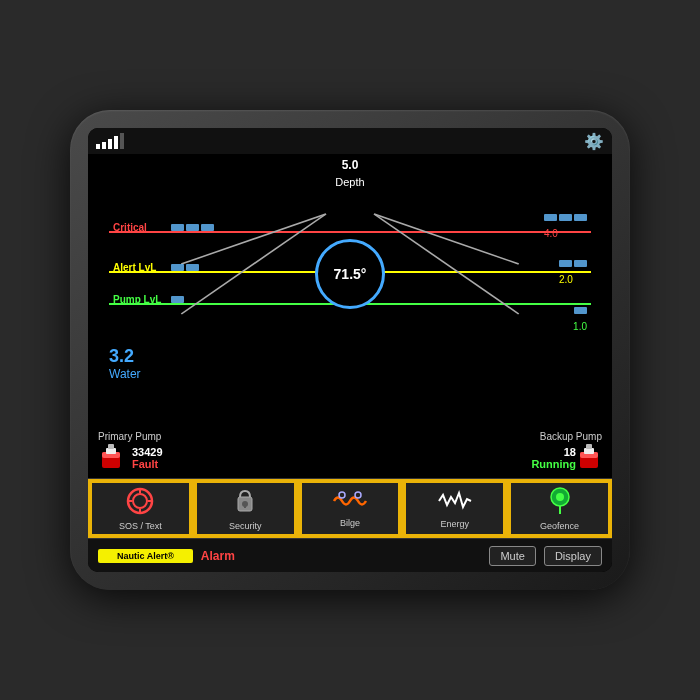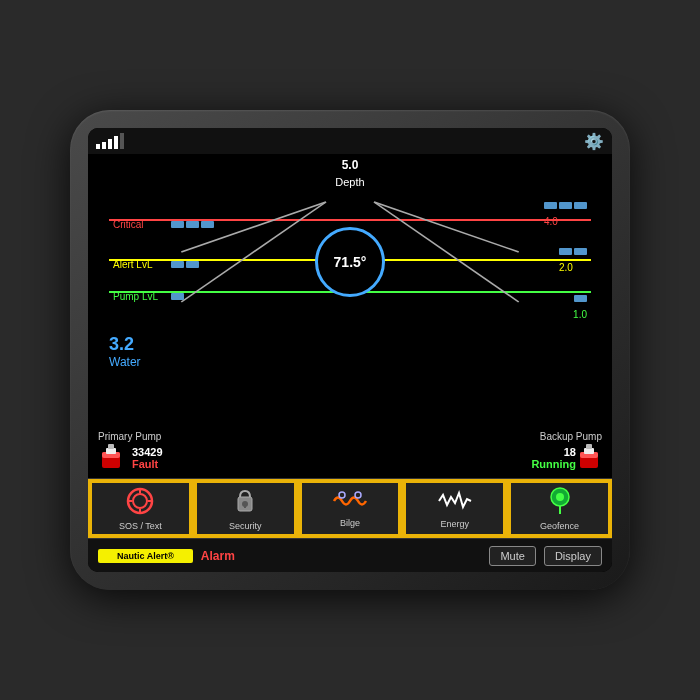--- a/index.html
+++ b/index.html
@@ -233,40 +233,40 @@
         <span style="height:16px; background:#555"></span>
       </div>
       <div class="gear-icon">⚙️</div>
     </div>
 
     <div class="gauge-area">
 
       <div style="position:relative; height:18px;">
         <div style="position:absolute; left:50%; transform:translateX(-50%); color:#fff; font-size:12px; font-weight:bold; white-space:nowrap;">5.0</div>
       </div>
-      <div style="text-align:center; color:#fff; font-size:11px; margin-bottom:4px;">Depth</div>
+      <div style="text-align:center; color:#fff; font-size:11px; margin-bottom:16px;">Depth</div>
 
       <div class="gauge-main">
 
         <svg class="gauge-svg" viewBox="0 0 400 140" preserveAspectRatio="none">
 
           <line x1="0" y1="28" x2="400" y2="28" stroke="#f44" stroke-width="2"></line>
 
           <line x1="0" y1="68" x2="400" y2="68" stroke="#ff0" stroke-width="2"></line>
 
           <line x1="0" y1="100" x2="400" y2="100" stroke="#4f4" stroke-width="2"></line>
 
           <line x1="180" y1="10" x2="60" y2="60" stroke="#aaa" stroke-width="1.5" stroke-dasharray="none"></line>
           <line x1="180" y1="10" x2="60" y2="110" stroke="#aaa" stroke-width="1.5"></line>
 
           <line x1="220" y1="10" x2="340" y2="60" stroke="#aaa" stroke-width="1.5"></line>
           <line x1="220" y1="10" x2="340" y2="110" stroke="#aaa" stroke-width="1.5"></line>
         </svg>
 
-        <div style="position:absolute; left:4px; top:9px; width:160px; height:100%;">
+        <div style="position:absolute; left:4px; top:0; width:160px; height:100%;font-weight:bold;">
 
           <div style="position:absolute; top:18px; left:0; display:flex; align-items:center; gap:4px;">
             <span style="color:#f44; font-size:10px; width:54px;">Critical</span>
             <div style="display:flex; gap:2px;">
               <div style="width:13px;height:7px;background:#6bf;opacity:.8;border-radius:1px;"></div>
               <div style="width:13px;height:7px;background:#6bf;opacity:.8;border-radius:1px;"></div>
               <div style="width:13px;height:7px;background:#6bf;opacity:.8;border-radius:1px;"></div>
             </div>
           </div>
 

